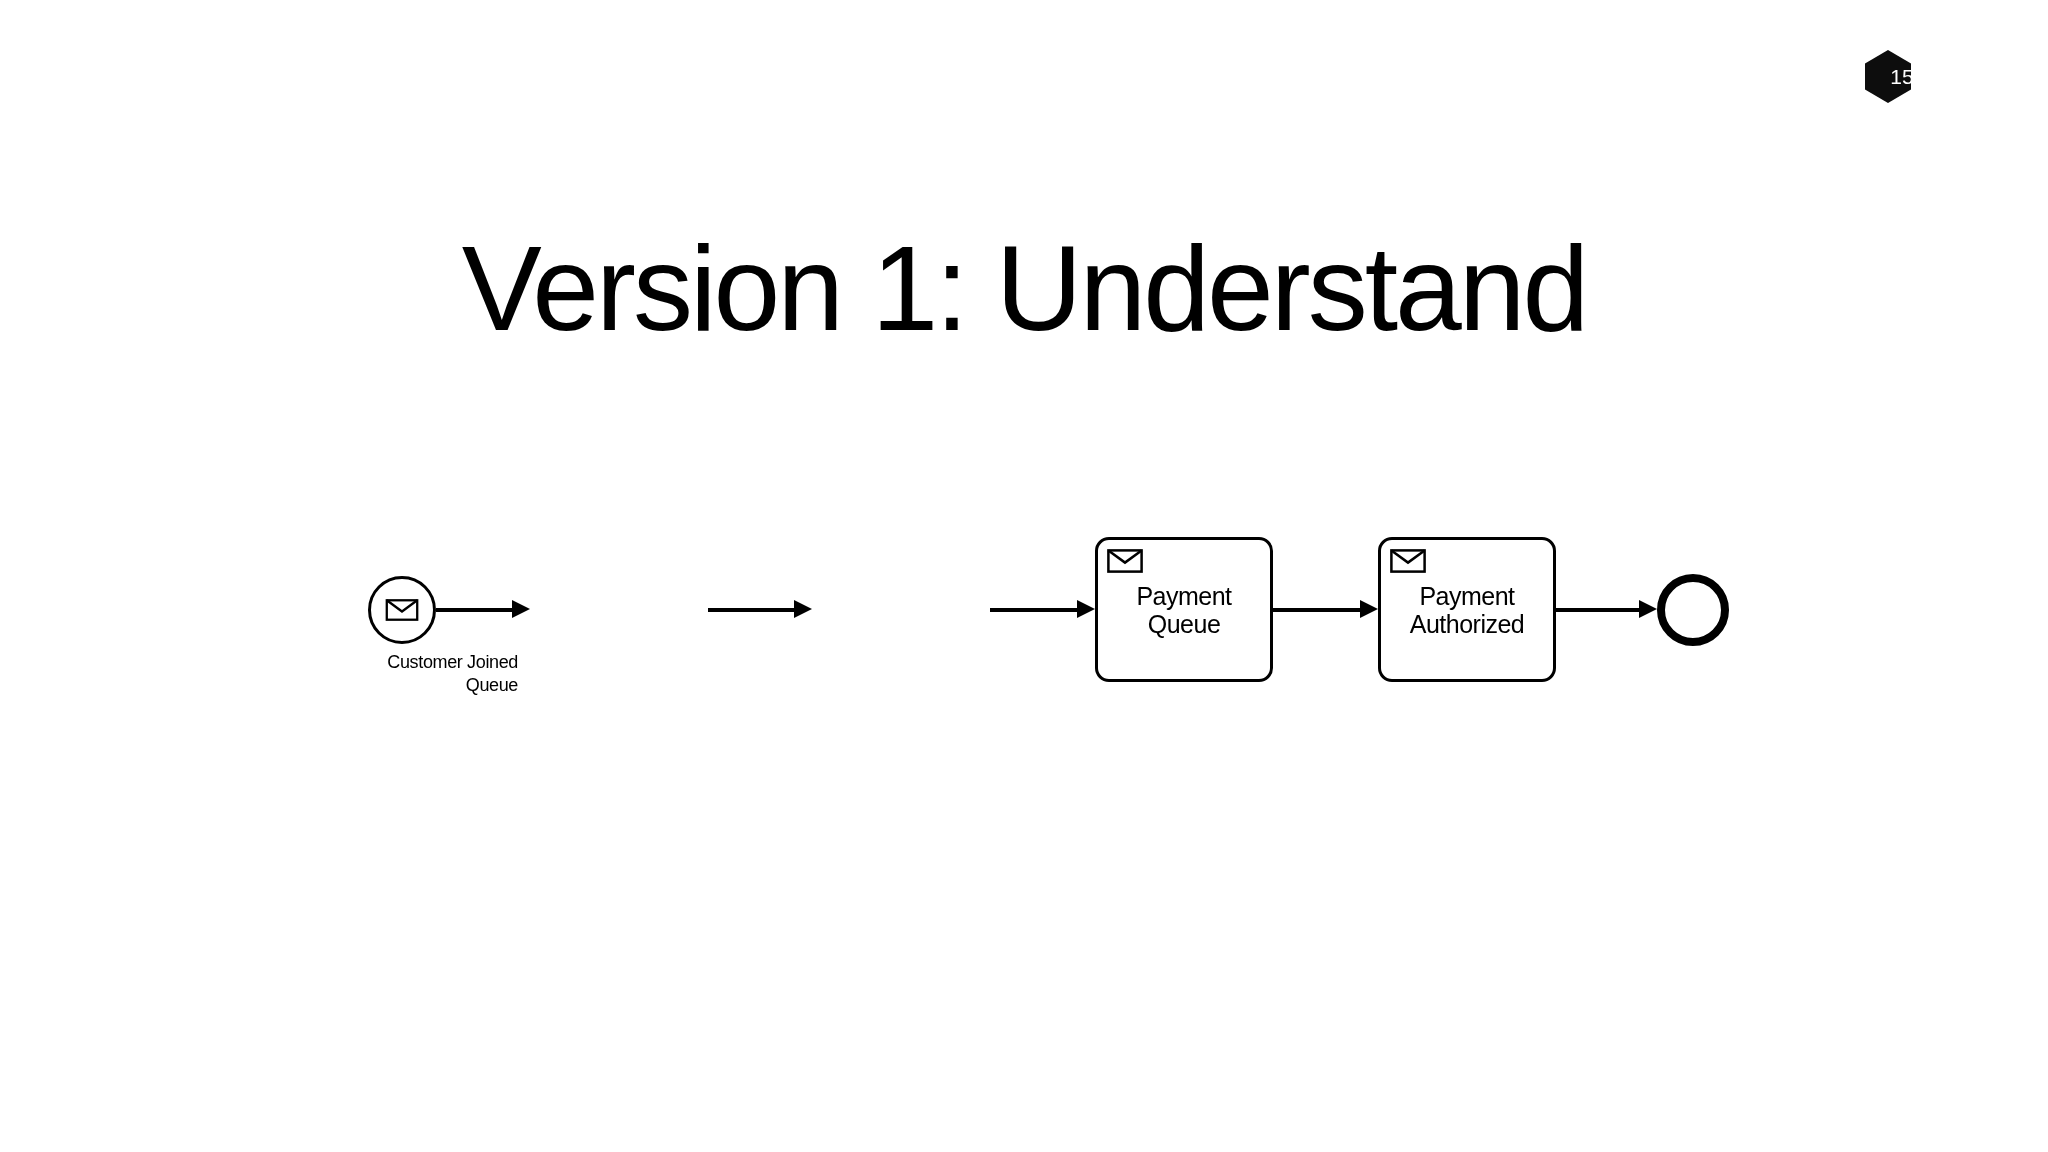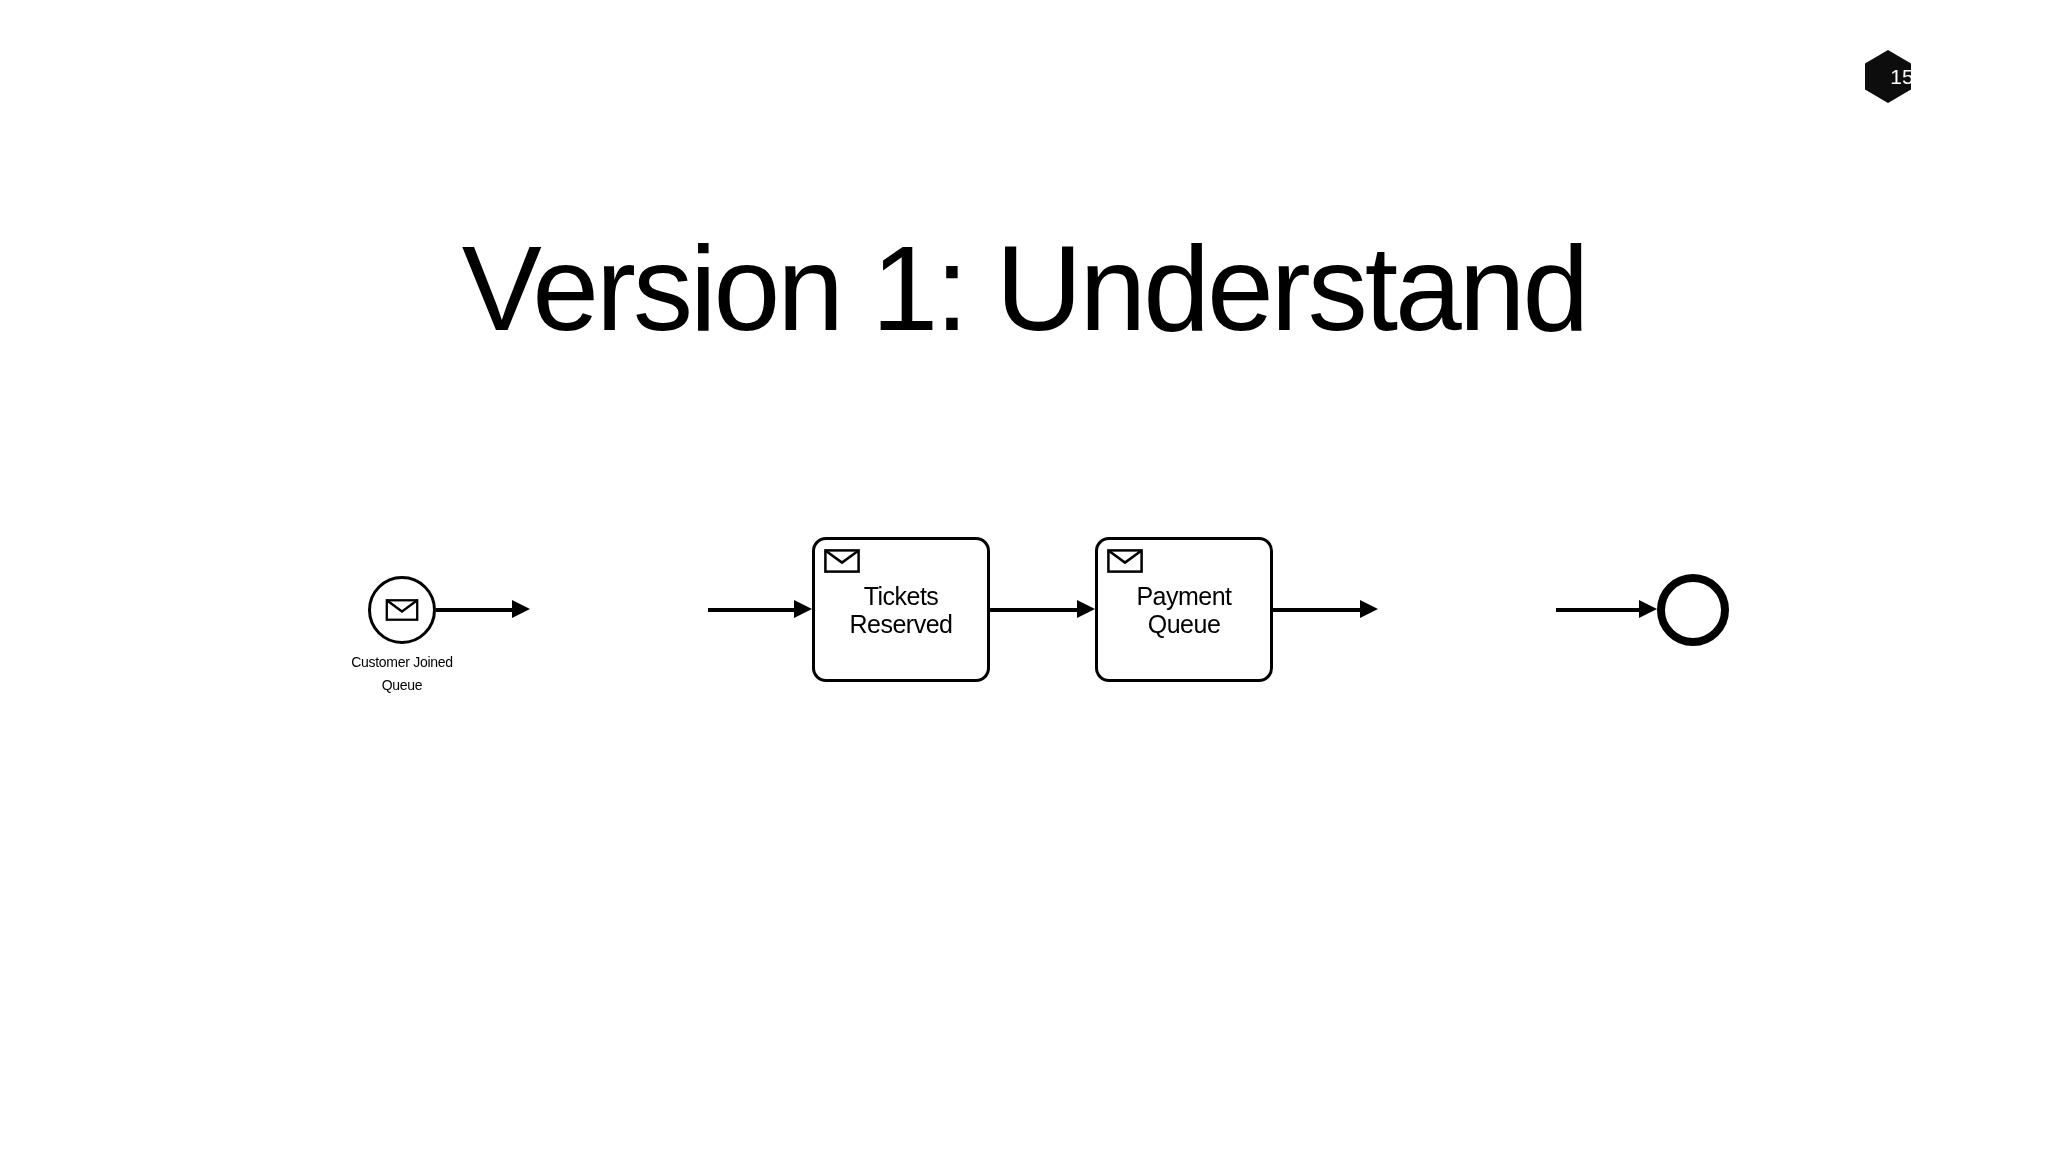--- a/index.html
+++ b/index.html
@@ -35,22 +35,22 @@
   }
   
   .diagram{position:absolute;inset:0}
   .event{
     position:absolute;border-radius:50%;background:var(--paper);
     display:flex;align-items:center;justify-content:center;
   }
   .start-event{left:368px;top:576px;width:68px;height:68px;border:3.5px solid var(--ink)}
   .end-event{left:1657px;top:574px;width:72px;height:72px;border:8px solid var(--ink)}
   .event-label{
-    position:absolute;left:302px;top:651px;width:200px;
-    text-align:center;font-size:14px;line-height:23px;letter-spacing:-0.02em;
+    position:absolute;left:318px;top:651px;width:200px;
+    text-align:right;font-size:18px;line-height:23px;letter-spacing:-0.02em;
     white-space:pre-line;color:var(--ink);
   }
   .task{
     position:absolute;top:537px;width:178px;height:145px;
     background:var(--paper);
     border:3.5px solid var(--ink);border-radius:14px;
     display:flex;align-items:center;justify-content:center;
     text-align:center;font-size:25px;line-height:28px;letter-spacing:-0.02em;
     white-space:pre-line;color:var(--ink);
   }
@@ -100,34 +100,34 @@
     <div class="flow-line f2"></div>
     <div class="flow-head h2"></div>
     <div class="flow-line f3"></div>
     <div class="flow-head h3"></div>
     <div class="flow-line f4"></div>
     <div class="flow-head h4"></div>
     <div class="flow-line f5"></div>
     <div class="flow-head h5"></div>
 
 
-    <div class="task t2">
-      <svg class="envelope" viewBox="0 0 36 24" aria-hidden="true">
-        <rect x="1.4" y="1.4" width="33.2" height="21.2" fill="#ffffff" stroke="#000000" stroke-width="2.5"></rect>
-        <path d="M1.4 1.4 L18 13.6 L34.6 1.4" fill="none" stroke="#000000" stroke-width="2.5"></path>
-      </svg>
-      <span>Tickets
-Reserved</span>
-    </div>
 
     <div class="task t3">
       <svg class="envelope" viewBox="0 0 36 24" aria-hidden="true">
         <rect x="1.4" y="1.4" width="33.2" height="21.2" fill="#ffffff" stroke="#000000" stroke-width="2.5"></rect>
         <path d="M1.4 1.4 L18 13.6 L34.6 1.4" fill="none" stroke="#000000" stroke-width="2.5"></path>
       </svg>
       <span>Payment Queue</span>
     </div>
 
+    <div class="task t4">
+      <svg class="envelope" viewBox="0 0 36 24" aria-hidden="true">
+        <rect x="1.4" y="1.4" width="33.2" height="21.2" fill="#ffffff" stroke="#000000" stroke-width="2.5"></rect>
+        <path d="M1.4 1.4 L18 13.6 L34.6 1.4" fill="none" stroke="#000000" stroke-width="2.5"></path>
+      </svg>
+      <span>Payment
+Authorized</span>
+    </div>
 
     <div class="event end-event"></div>
 
   </div>
 </div>
 
 </body></html>

